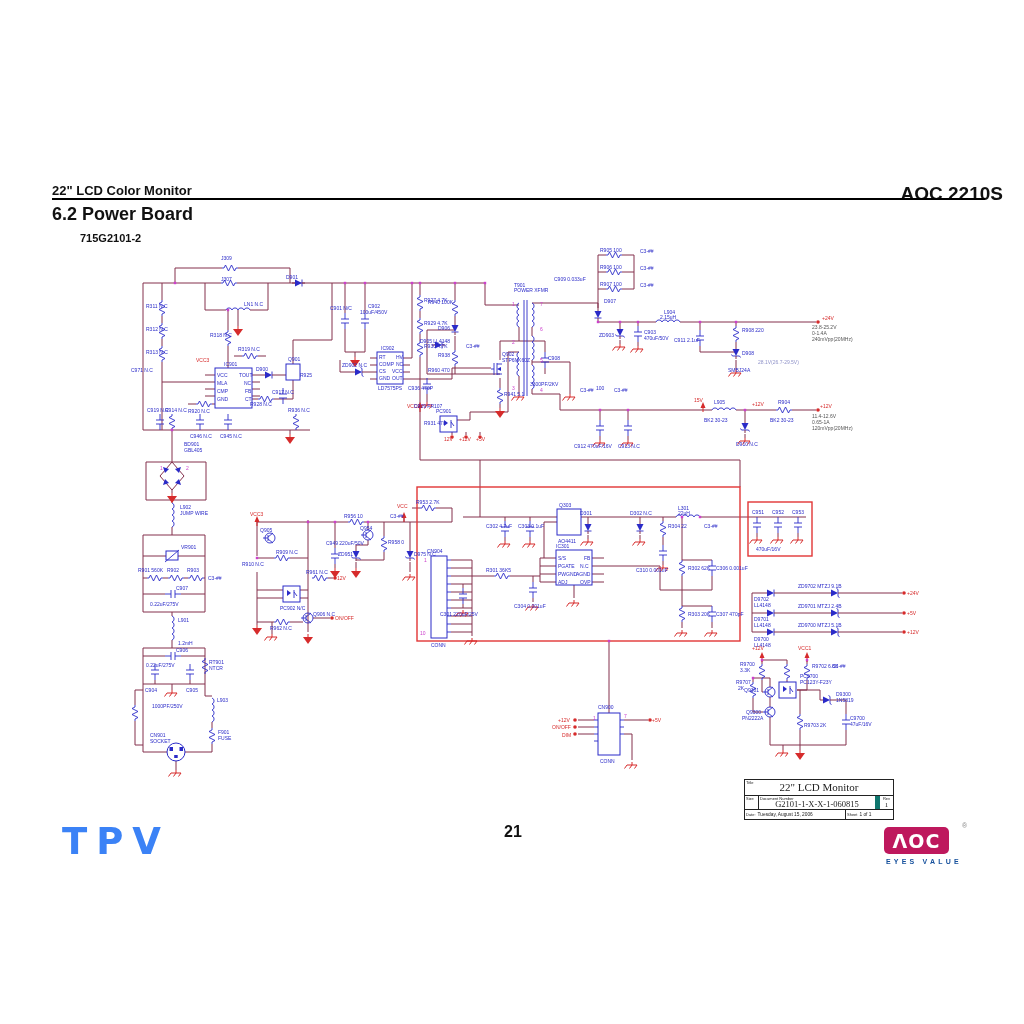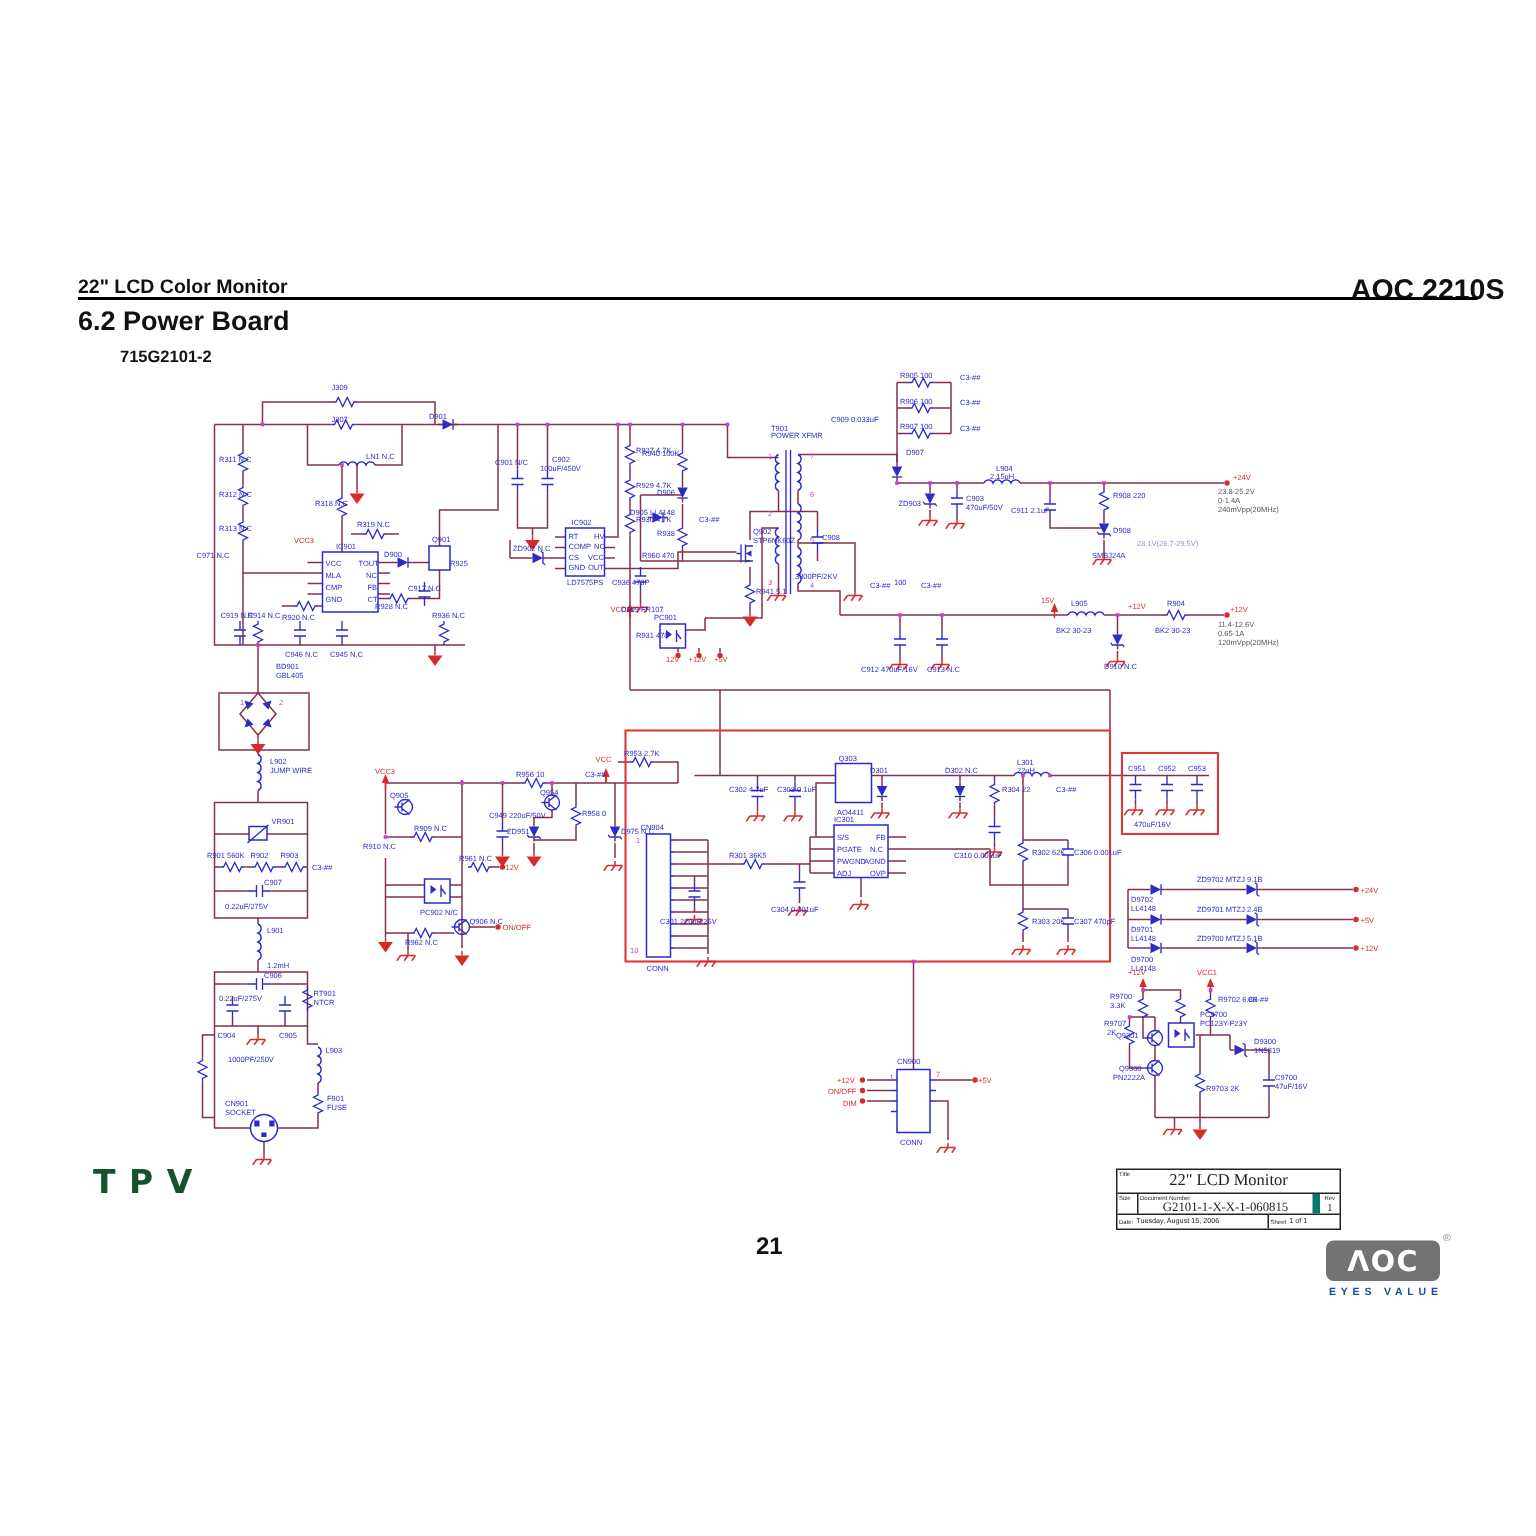--- a/index.html
+++ b/index.html
@@ -5,23 +5,23 @@
   html,body{margin:0;padding:0;background:#fff}
   .page{position:relative;width:1024px;height:1024px;background:#fff;overflow:hidden;
         font-family:"Liberation Sans",sans-serif;color:#111}
   .hdr-left{position:absolute;left:52px;top:183px;font-size:13px;font-weight:bold}
   .hdr-right{position:absolute;right:21px;top:183px;font-size:19px;font-weight:bold}
   .hdr-rule{position:absolute;left:52px;top:198px;width:933px;border-top:2.5px solid #000}
   .section-title{position:absolute;left:52px;top:204px;font-size:18px;font-weight:bold}
   .board-code{position:absolute;left:80px;top:232px;font-size:11px;font-weight:bold}
   .page-num{position:absolute;left:504px;top:823px;font-size:16px;font-weight:bold}
 
-  .tpv{position:absolute;left:62px;top:776px;font-size:22px;font-weight:bold;color:#14532d;
+  .tpv{position:absolute;left:62px;top:820px;font-size:37px;font-weight:bold;color:#3b82f6;
        letter-spacing:9px;font-family:"DejaVu Sans",sans-serif}
-  .aoc-box{position:absolute;left:884px;top:827px;width:76px;height:27px;background:#737373;
+  .aoc-box{position:absolute;left:884px;top:827px;width:65px;height:27px;background:#be185d;
        border-radius:5px;display:flex;align-items:center;justify-content:center}
   .aoc-text{color:#fff;font-weight:bold;font-size:19px;letter-spacing:1px;
        font-family:"DejaVu Sans",sans-serif}
   .aoc-reg{position:absolute;left:962px;top:822px;font-size:7px;color:#888}
   .aoc-tag{position:absolute;left:886px;top:858px;font-size:7px;font-weight:bold;
        letter-spacing:3.2px;color:#15509c}
 
   .tb{position:absolute;left:744px;top:779px;width:150px;height:41px;border:1.5px solid #222;
       background:#fff;color:#222;box-sizing:border-box}
   .tb .r1{height:15px;border-bottom:1px solid #222;position:relative}

